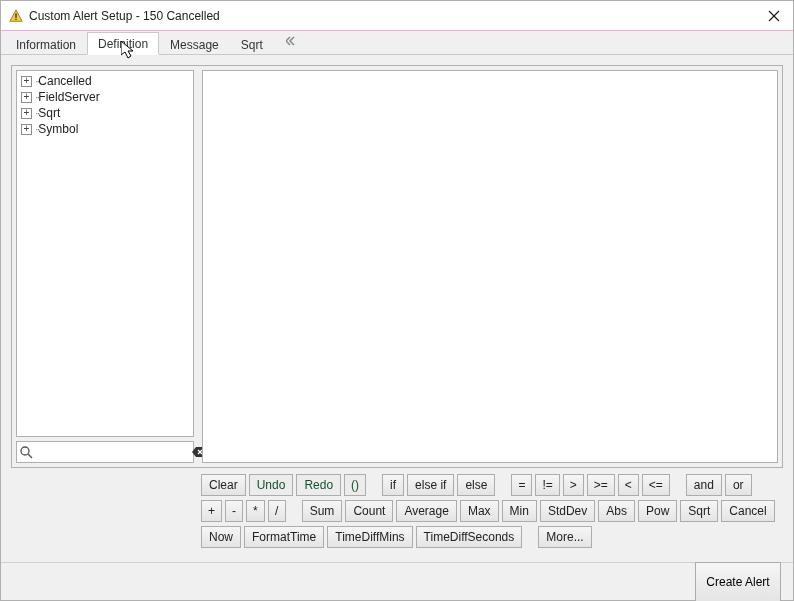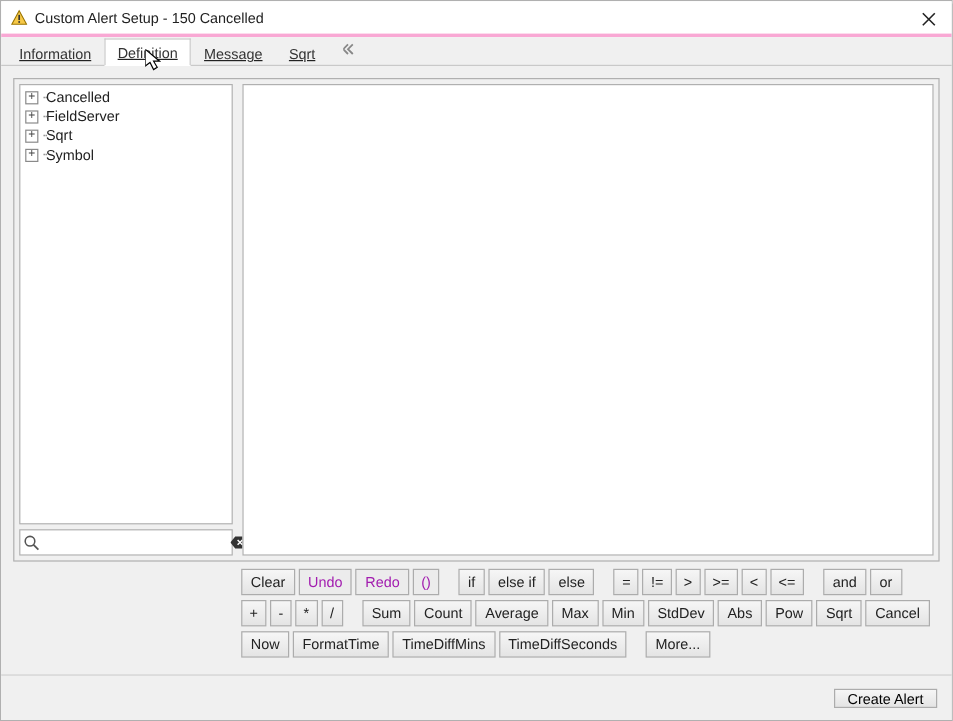--- a/index.html
+++ b/index.html
@@ -9,42 +9,41 @@
     background: #fff;
     border: 1px solid #b0b0b0;
     position: relative;
     display: flex; flex-direction: column;
     box-shadow: 3px 3px 0 rgba(0,0,0,0.6);
   }
   .titlebar {
     height: 30px;
     display: flex; align-items: center;
     padding: 0 8px;
-    border-bottom: 3px solid #f9a8d4;
+    border-bottom: 1px solid #f9a8d4;
     background: #fff;
     position: relative;
   }
   .titlebar .icon { margin-right: 6px; display:flex; align-items:center; }
   .titlebar .title { font-size: 12px; }
   .titlebar .close {
     position: absolute; right: 8px; top: 4px;
     font-size: 16px; font-weight: 300;
     width: 22px; height: 22px;
     display:flex; align-items:center; justify-content:center;
     cursor: pointer;
   }
   .tabstrip {
     height: 24px;
     display: flex; align-items: flex-end;
     padding: 0 4px;
     gap: 0;
     background: #f0f0f0;
     border-bottom: 1px solid #c9c9c9;
     position: relative;
-    text-decoration: underline;
   }
   .tab {
     padding: 4px 10px 3px 10px;
     font-size: 12px;
     cursor: pointer;
     border: 1px solid transparent;
     border-bottom: none;
     position: relative;
     top: 1px;
     background: transparent;
@@ -153,33 +152,33 @@
     padding: 0 7px;
     background: linear-gradient(#f6f6f6,#e4e4e4);
     border: 1px solid #acacac;
     font-size: 12px;
     cursor: pointer;
     display:inline-flex; align-items:center; justify-content:center;
     color:#222;
   }
   .btn.small { padding: 0 6px; min-width: 18px; }
   .btn[disabled], .btn.disabled {
-    color: #a21caf;
+    color: #14532d;
     background: #ececec;
     cursor: default;
   }
   .footer {
     height: 38px;
     border-top: 1px solid #d0d0d0;
     display:flex; align-items:center; justify-content:flex-end;
     padding: 0 12px; gap: 6px;
     background: #f0f0f0;
   }
   .fbtn {
-    height: 16px; min-width: 86px;
+    height: 40px; min-width: 86px;
     background: linear-gradient(#f6f6f6,#e4e4e4);
     border: 1px solid #acacac;
     font-size: 12px;
     cursor: pointer;
     margin-left: 15px;
   }
 </style>
 </head>
 <body>
 

